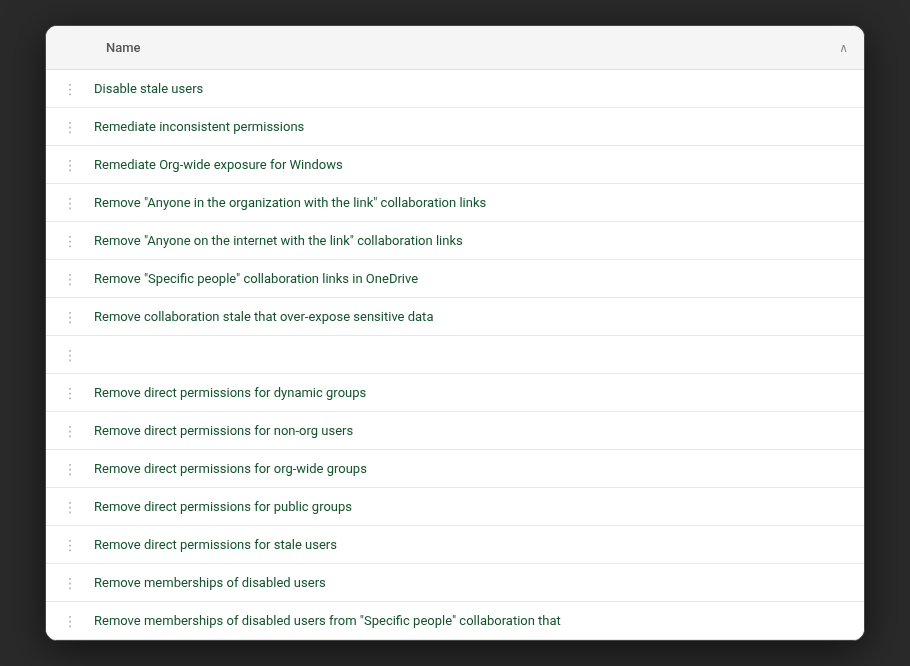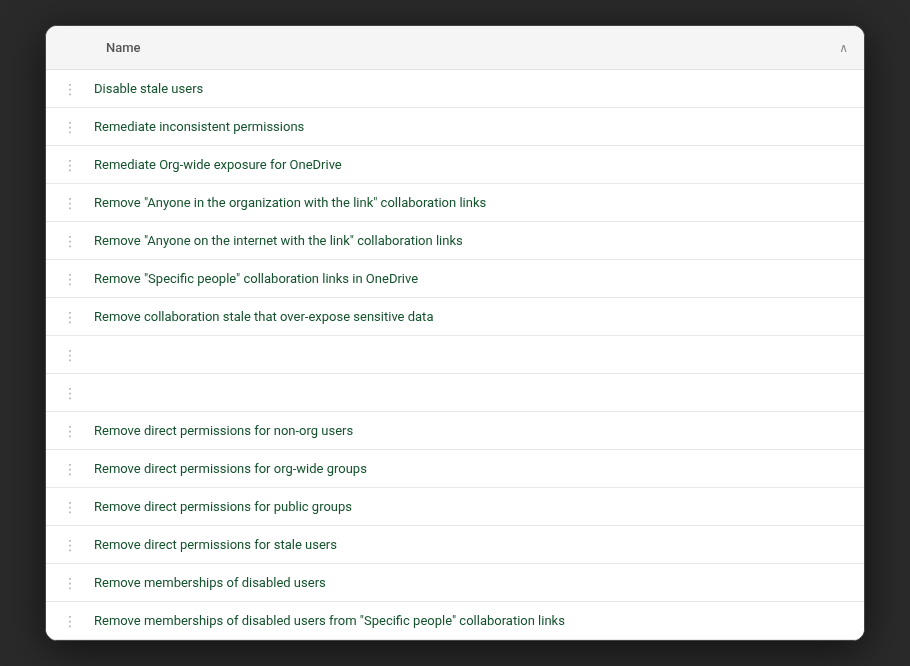--- a/index.html
+++ b/index.html
@@ -93,21 +93,21 @@
     <div class="table-row">
           <span class="drag-handle">⋮</span>
           <span class="row-name">Disable stale users</span>
         </div>
         <div class="table-row">
           <span class="drag-handle">⋮</span>
           <span class="row-name">Remediate inconsistent permissions</span>
         </div>
         <div class="table-row">
           <span class="drag-handle">⋮</span>
-          <span class="row-name">Remediate Org-wide exposure for OneDrive</span>
+          <span class="row-name">Remediate Org-wide exposure for Windows</span>
         </div>
         <div class="table-row">
           <span class="drag-handle">⋮</span>
           <span class="row-name">Remove "Anyone in the organization with the link" collaboration links</span>
         </div>
         <div class="table-row">
           <span class="drag-handle">⋮</span>
           <span class="row-name">Remove "Anyone on the internet with the link" collaboration links</span>
         </div>
         <div class="table-row">
@@ -116,20 +116,21 @@
         </div>
         <div class="table-row">
           <span class="drag-handle">⋮</span>
           <span class="row-name">Remove collaboration stale that over-expose sensitive data</span>
         </div>
         <div class="table-row">
           <span class="drag-handle">⋮</span>
         </div>
         <div class="table-row">
           <span class="drag-handle">⋮</span>
+          <span class="row-name">Remove direct permissions for dynamic groups</span>
         </div>
         <div class="table-row">
           <span class="drag-handle">⋮</span>
           <span class="row-name">Remove direct permissions for non-org users</span>
         </div>
         <div class="table-row">
           <span class="drag-handle">⋮</span>
           <span class="row-name">Remove direct permissions for org-wide groups</span>
         </div>
         <div class="table-row">
@@ -139,18 +140,18 @@
         <div class="table-row">
           <span class="drag-handle">⋮</span>
           <span class="row-name">Remove direct permissions for stale users</span>
         </div>
         <div class="table-row">
           <span class="drag-handle">⋮</span>
           <span class="row-name">Remove memberships of disabled users</span>
         </div>
         <div class="table-row">
           <span class="drag-handle">⋮</span>
-          <span class="row-name">Remove memberships of disabled users from "Specific people" collaboration links</span>
+          <span class="row-name">Remove memberships of disabled users from "Specific people" collaboration that</span>
         </div>
       </div>
 
   </div>
 </div>
 
 </body></html>

